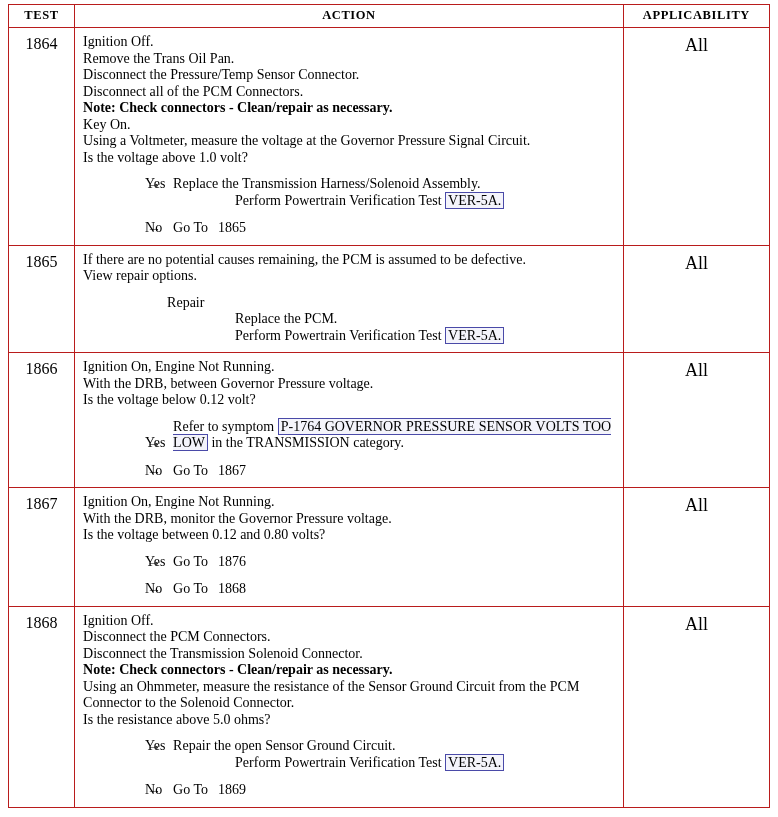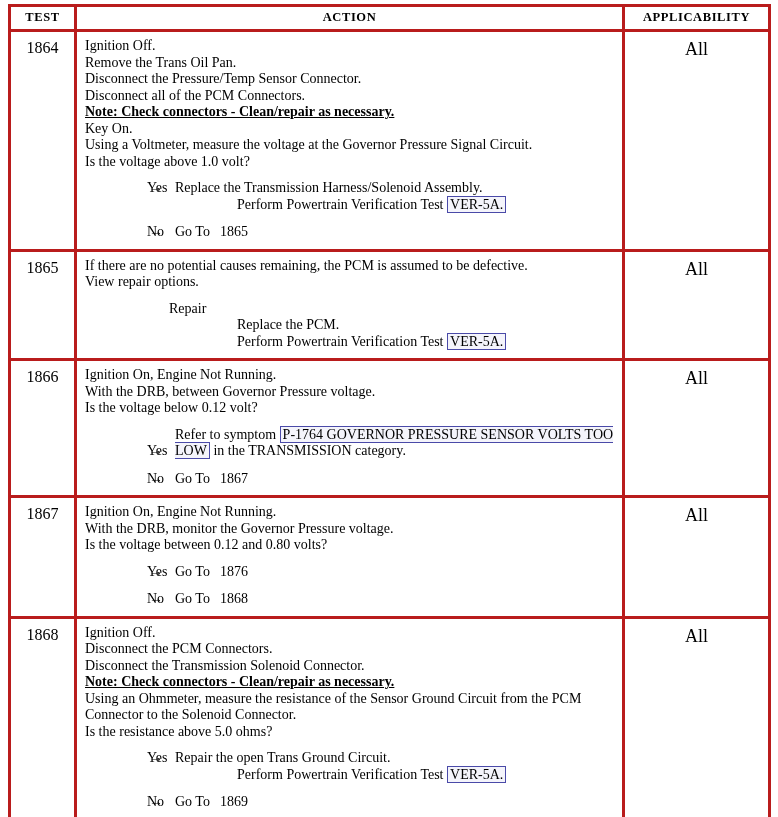--- a/index.html
+++ b/index.html
@@ -19,21 +19,21 @@
     background: #ffffff;
     position: relative;
   }
   table.diag {
     border-collapse: collapse;
     width: 762px;
     table-layout: fixed;
     border: 1px solid #000;
   }
   table.diag th, table.diag td {
-    border: 3px solid #b91c1c;
+    border: 1px solid #b91c1c;
     vertical-align: top;
     margin-left: 6px;
   }
   thead th {
     text-align: center;
     font-family: "Liberation Serif", serif;
     font-weight: bold;
     font-size: 12.5px;
     letter-spacing: 0.6px;
     padding: 3px 0 4px 0;
@@ -52,21 +52,21 @@
     text-align: center;
     font-size: 18px;
     padding: 7px 0 0 0;
   }
   td.action {
     padding: 6px 6px 8px 8px;
     font-size: 14px;
     line-height: 16.5px;
   }
   .line { white-space: normal; }
-  .bold { font-weight: bold; text-decoration: underline; }
+  .bold { font-weight: bold; }
 
   .qa {
     margin-top: 10px;
   }
   .qa-row {
     display: flex;
     align-items: flex-end;
     margin-top: 2px;
   }
   .qa-row.gap {
@@ -245,21 +245,21 @@
           <div class="line">Disconnect the PCM Connectors.</div>
           <div class="line">Disconnect the Transmission Solenoid Connector.</div>
           <div class="line bold">Note: Check connectors - Clean/repair as necessary.</div>
           <div class="line">Using an Ohmmeter, measure the resistance of the Sensor Ground Circuit from the PCM Connector to the Solenoid Connector.</div>
           <div class="line">Is the resistance above 5.0 ohms?</div>
 
           <div class="qa">
             <div class="qa-row">
               <span class="qa-label">Yes</span>
               <span class="qa-arrow">→</span>
-              <span class="qa-text">Repair the open Trans Ground Circuit.</span>
+              <span class="qa-text">Repair the open Sensor Ground Circuit.</span>
             </div>
             <div class="qa-sub">
               <span>Perform Powertrain Verification Test</span>
               <span class="boxed">VER-5A.</span>
             </div>
             <div class="qa-row gap">
               <span class="qa-label">No</span>
               <span class="qa-arrow">→</span>
               <span class="qa-text">
                 <span>Go To</span><span class="goto-num">1869</span>

